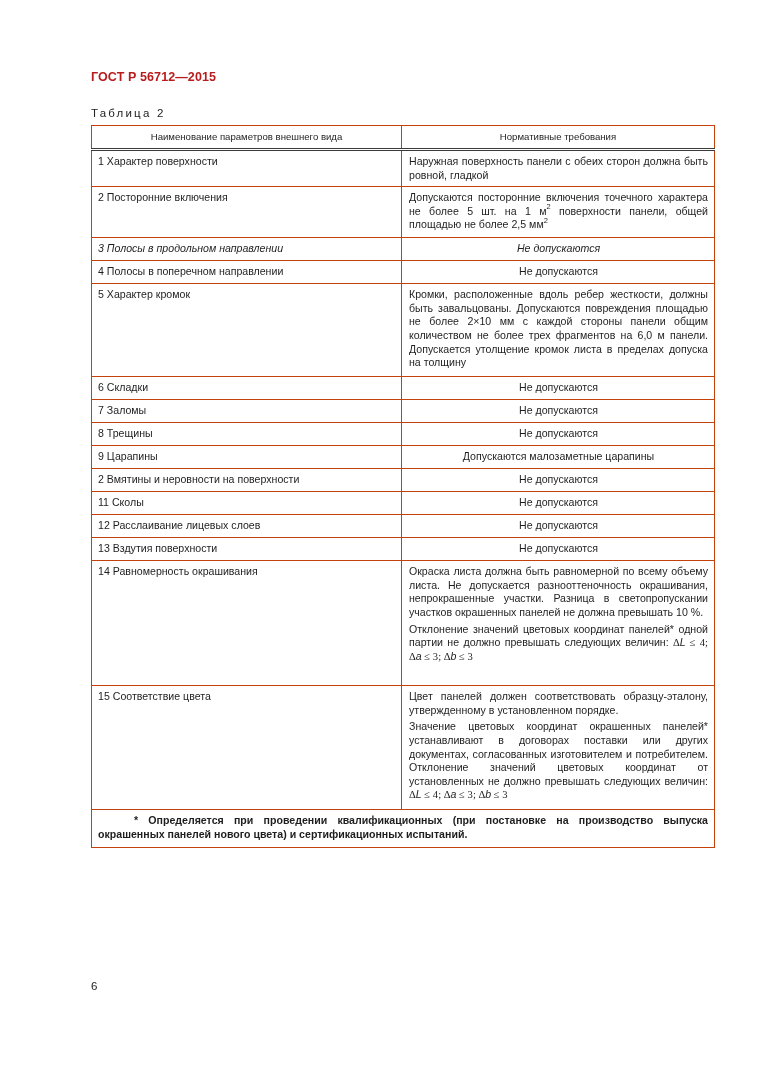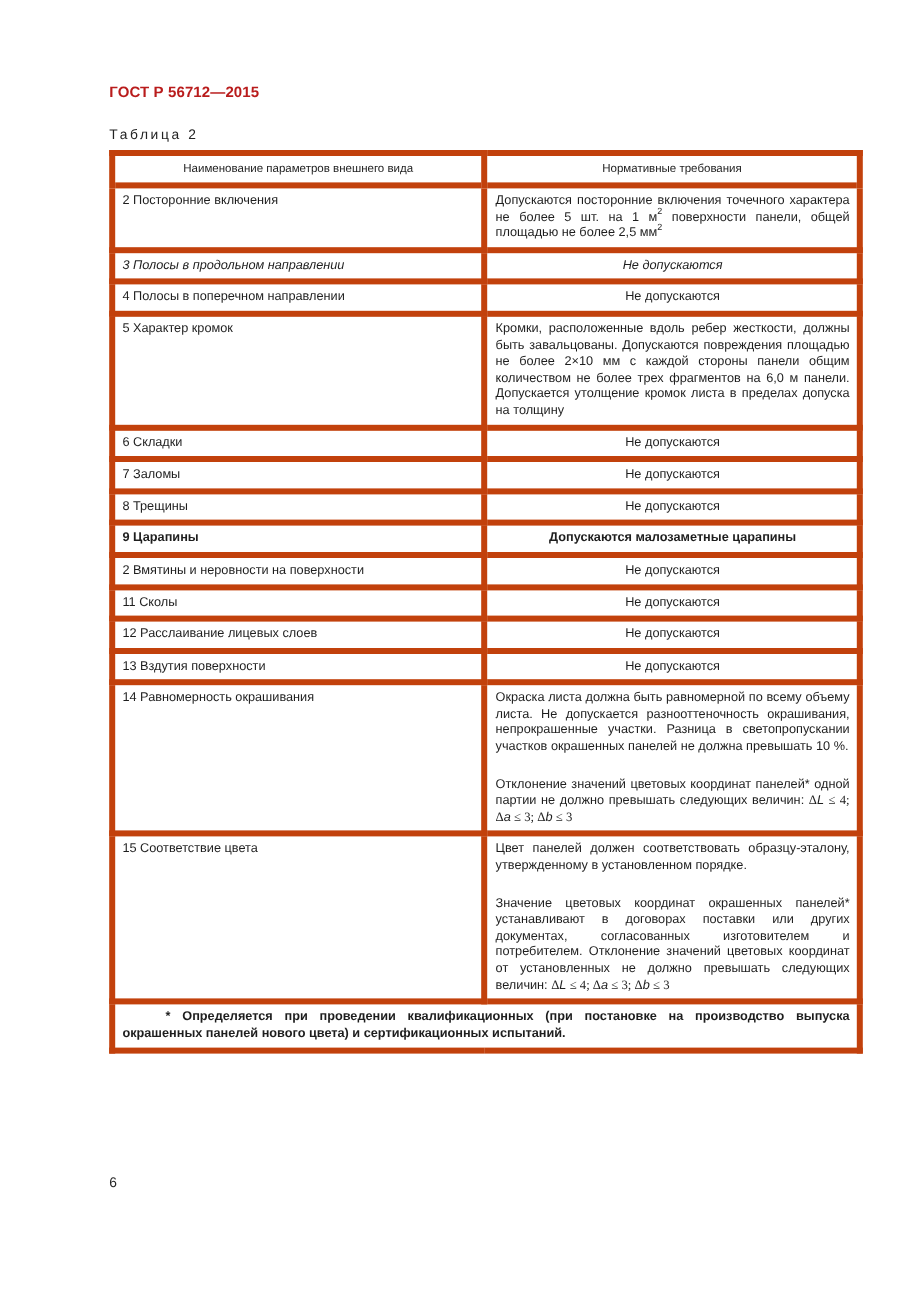--- a/index.html
+++ b/index.html
@@ -37,21 +37,21 @@
       left: 91px;
       top: 125px;
       width: 623px;
       border-collapse: collapse;
       table-layout: fixed;
       font-size: 10.6px;
       line-height: 13.6px;
       color: #1e1e1e;
     }
     .gost-table td, .gost-table th {
-      border: 5px solid #c2410c;
+      border: 1px solid #c2410c;
       vertical-align: top;
       padding: 0;
     }
     .gost-table th {
       font-weight: normal;
       font-size: 9.6px;
       text-align: center;
       height: 22px;
       vertical-align: middle;
       border-bottom: 3px double #3a3a3a;
@@ -62,21 +62,21 @@
       padding: 4px 6px 4px 6px !important;
     }
     .cell-req {
       padding: 4px 6px 4px 7px !important;
       text-align: justify;
     }
     .cell-req.center {
       text-align: center;
     }
     .para + .para {
-      margin-top: 18px;
+      margin-top: 3px;
     }
     sup {
       font-size: 7.5px;
       line-height: 0;
       position: relative;
       top: -1px;
       vertical-align: super;
     }
     .math { font-family: "Liberation Serif", serif; }
     .math i { font-family: "Liberation Sans", sans-serif; font-style: italic; }
@@ -108,20 +108,24 @@
     <col class="col-req">
   </colgroup>
   <thead>
     <tr>
       <th>Наименование параметров внешнего вида</th>
       <th>Нормативные требования</th>
     </tr>
   </thead>
   <tbody>
 
+    <tr style="height:37px;">
+      <td class="cell-param">1 Характер поверхности</td>
+      <td class="cell-req">Наружная поверхность панели с обеих сторон должна быть ровной, гладкой</td>
+    </tr>
 
     <tr style="height:51px;">
       <td class="cell-param">2 Посторонние включения</td>
       <td class="cell-req"><span>Допускаются посторонние включения точечного характера не более 5 шт. на 1 м</span><sup>2</sup><span> поверхности панели, общей площадью не более 2,5 мм</span><sup>2</sup></td>
     </tr>
 
     <tr style="height:23px;font-style:italic;">
       <td class="cell-param">3 Полосы в продольном направлении</td>
       <td class="cell-req center">Не допускаются</td>
     </tr>
@@ -144,21 +148,21 @@
     <tr style="height:23px;">
       <td class="cell-param">7 Заломы</td>
       <td class="cell-req center">Не допускаются</td>
     </tr>
 
     <tr style="height:23px;">
       <td class="cell-param">8 Трещины</td>
       <td class="cell-req center">Не допускаются</td>
     </tr>
 
-    <tr style="height:23px;font-weight:bold;">
+    <tr style="height:23px;">
       <td class="cell-param">9 Царапины</td>
       <td class="cell-req center">Допускаются малозаметные царапины</td>
     </tr>
 
     <tr style="height:23px;">
       <td class="cell-param">2 Вмятины и неровности на поверхности</td>
       <td class="cell-req center">Не допускаются</td>
     </tr>
 
     <tr style="height:23px;">

